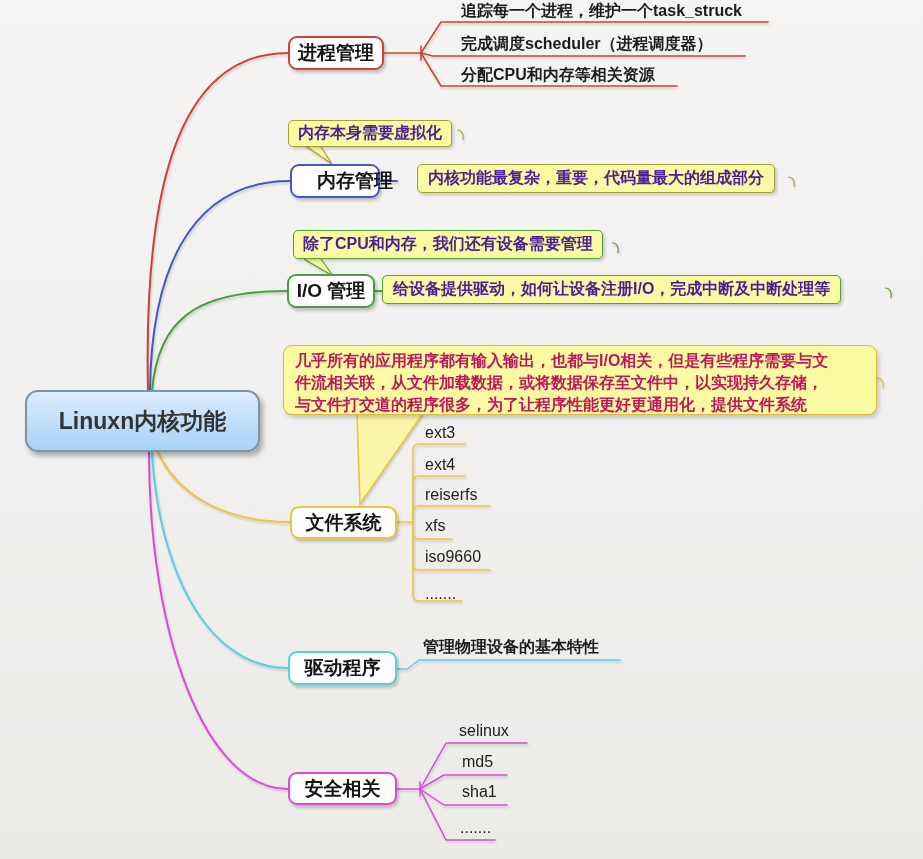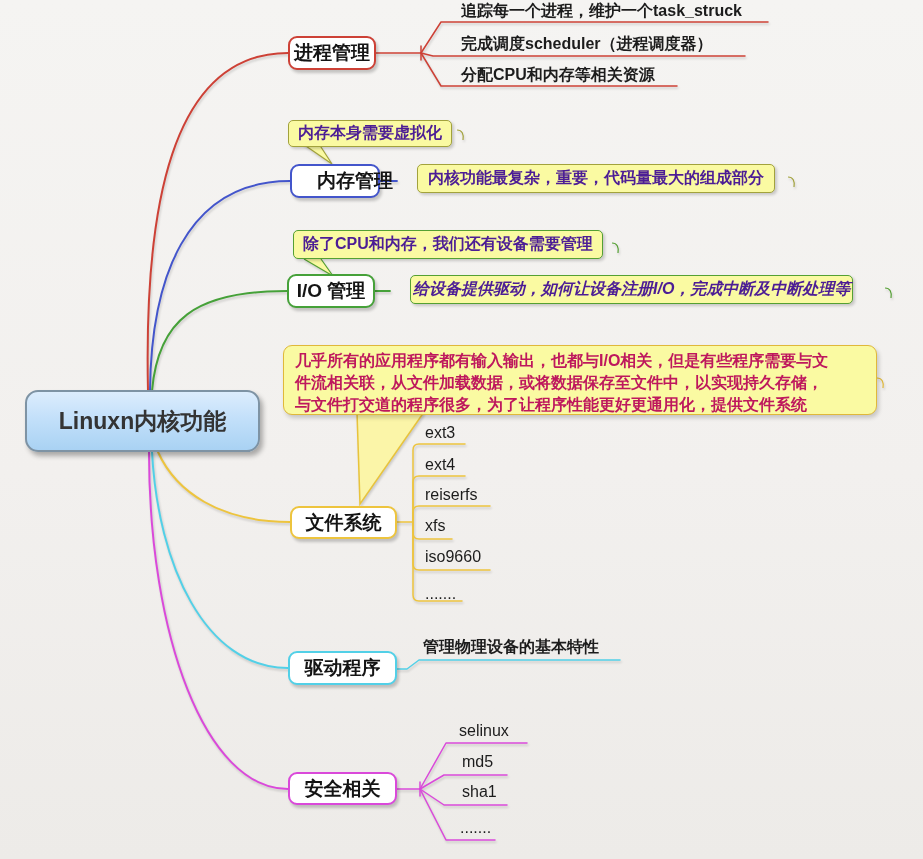--- a/index.html
+++ b/index.html
@@ -96,36 +96,36 @@
       <path d="M420,782 V796"></path>
       <path d="M420,789 L446,743 H527"></path>
       <path d="M420,789 L444,775 H507"></path>
       <path d="M420,789 L444,805 H507"></path>
       <path d="M420,789 L446,840 H495"></path>
     </g>
   </svg>
 
   <div class="central">Linuxn内核功能</div>
 
-  <div class="box b-process" style="left:288px;top:36px;width:88px;height:34px;">进程管理</div>
+  <div class="box b-process" style="left:288px;top:36px;width:96px;height:34px;">进程管理</div>
   <div class="box b-memory" style="left:290px;top:164px;width:90px;height:34px;padding-left:40px;">内存管理</div>
   <div class="box b-io" style="left:287px;top:274px;width:88px;height:34px;">I/O 管理</div>
   <div class="box b-fs" style="left:290px;top:506px;width:107px;height:33px;">文件系统</div>
   <div class="box b-driver" style="left:288px;top:651px;width:109px;height:34px;">驱动程序</div>
   <div class="box b-security" style="left:288px;top:772px;width:109px;height:33px;">安全相关</div>
 
   <div class="leaf cjk" style="left:461px;top:1px;">追踪每一个进程，维护一个task_struck</div>
   <div class="leaf cjk" style="left:461px;top:34px;">完成调度scheduler（进程调度器）</div>
   <div class="leaf cjk" style="left:461px;top:65px;">分配CPU和内存等相关资源</div>
 
   <div class="note note-olive" style="left:288px;top:120px;">内存本身需要虚拟化</div>
   <div class="note note-olive" style="left:397px;top:164px;padding:3px 10px;margin-left:20px;">内核功能最复杂，重要，代码量最大的组成部分</div>
 
   <div class="note note-green" style="left:285px;top:230px;padding:3px 9px;margin-left:8px;">除了CPU和内存，我们还有设备需要管理</div>
-  <div class="note note-green" style="left:410px;top:275px;padding:3px 2px;font-style:italic;">给设备提供驱动，如何让设备注册I/O，完成中断及中断处理等</div>
+  <div class="note note-green" style="left:382px;top:275px;padding:3px 10px;">给设备提供驱动，如何让设备注册I/O，完成中断及中断处理等</div>
 
   <div class="callout">
     <div>几乎所有的应用程序都有输入输出，也都与I/O相关，但是有些程序需要与文</div>
     <div>件流相关联，从文件加载数据，或将数据保存至文件中，以实现持久存储，</div>
     <div>与文件打交道的程序很多，为了让程序性能更好更通用化，提供文件系统</div>
   </div>
 
   <div class="leaf" style="left:425px;top:423px;">ext3</div>
   <div class="leaf" style="left:425px;top:455px;">ext4</div>
   <div class="leaf" style="left:425px;top:485px;">reiserfs</div>

